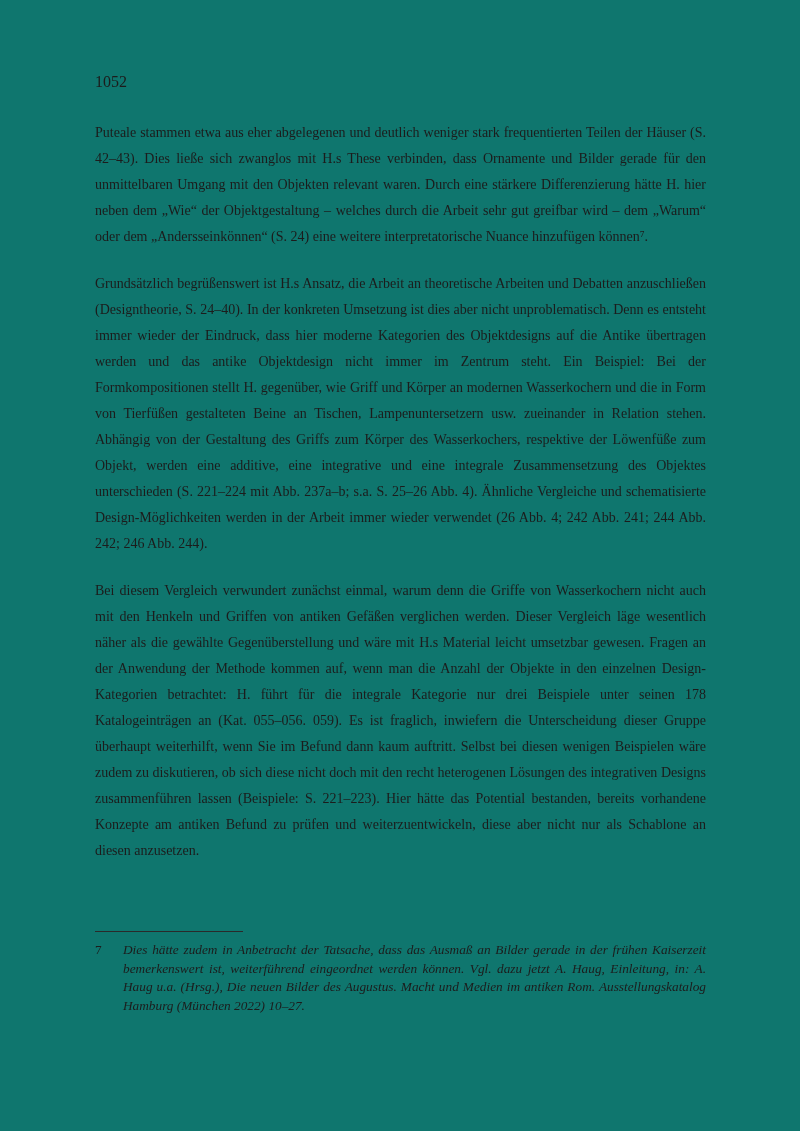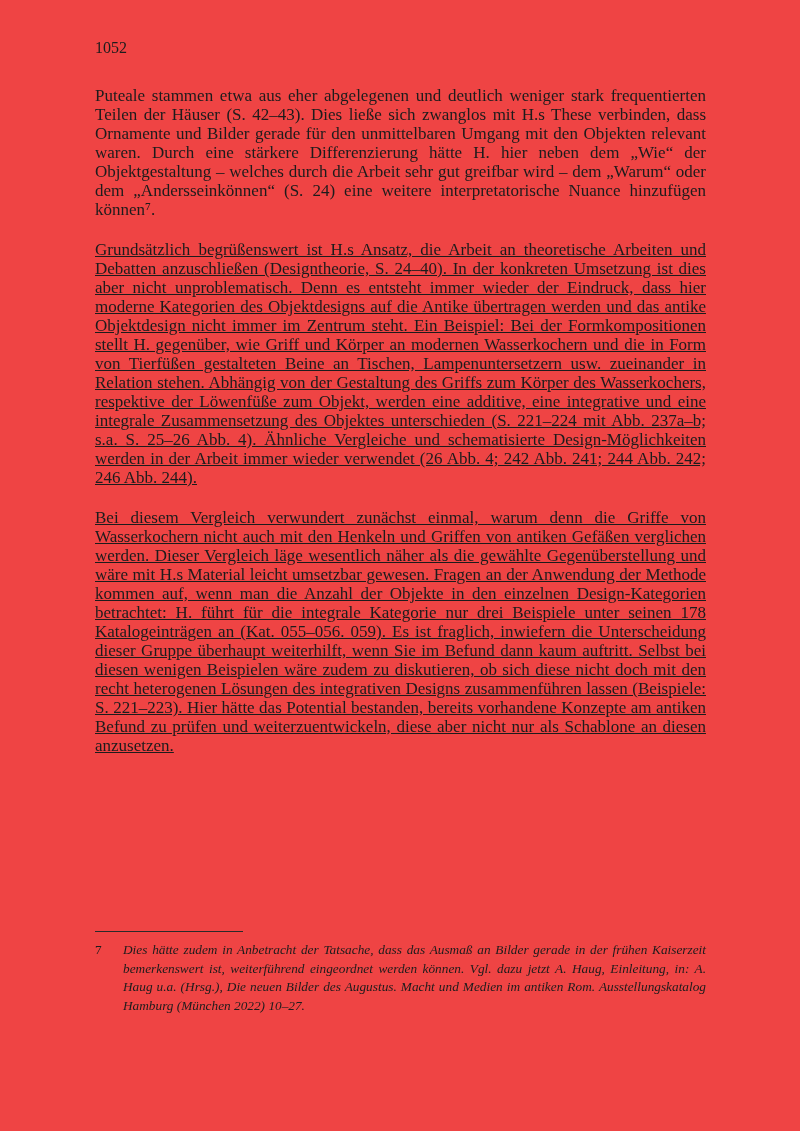--- a/index.html
+++ b/index.html
@@ -8,49 +8,48 @@
     width: 800px;
     height: 1131px;
     font-family: "Liberation Serif", "DejaVu Serif", serif;
     color: #1c1c1c;
     overflow: hidden;
   }
   .page {
     position: relative;
     width: 800px;
     height: 1131px;
-    background: #ef4444;
-    padding: 39px 94px 0 95px;
+    background: #0f766e;
+    padding: 73px 94px 0 95px;
   }
   .running-header {
     position: relative;
     height: 22px;
     margin-bottom: 25px;
     font-size: 16px;
   }
   .page-number {
     position: absolute;
     left: 0;
     top: 0;
   }
   .running-head {
     display: block;
     text-align: center;
   }
   .body-text p {
-    font-size: 17px;
-    line-height: 19px;
+    font-size: 14px;
+    line-height: 26px;
     text-align: justify;
     text-justify: inter-word;
     hyphens: auto;
     -webkit-hyphens: auto;
   }
   .body-text p + p {
     margin-top: 21px;
-    text-decoration: underline;
   }
   .footnote-area {
     position: absolute;
     left: 95px;
     right: 94px;
     top: 931px;
   }
   .footnote-rule {
     width: 148px;
     height: 1px;

